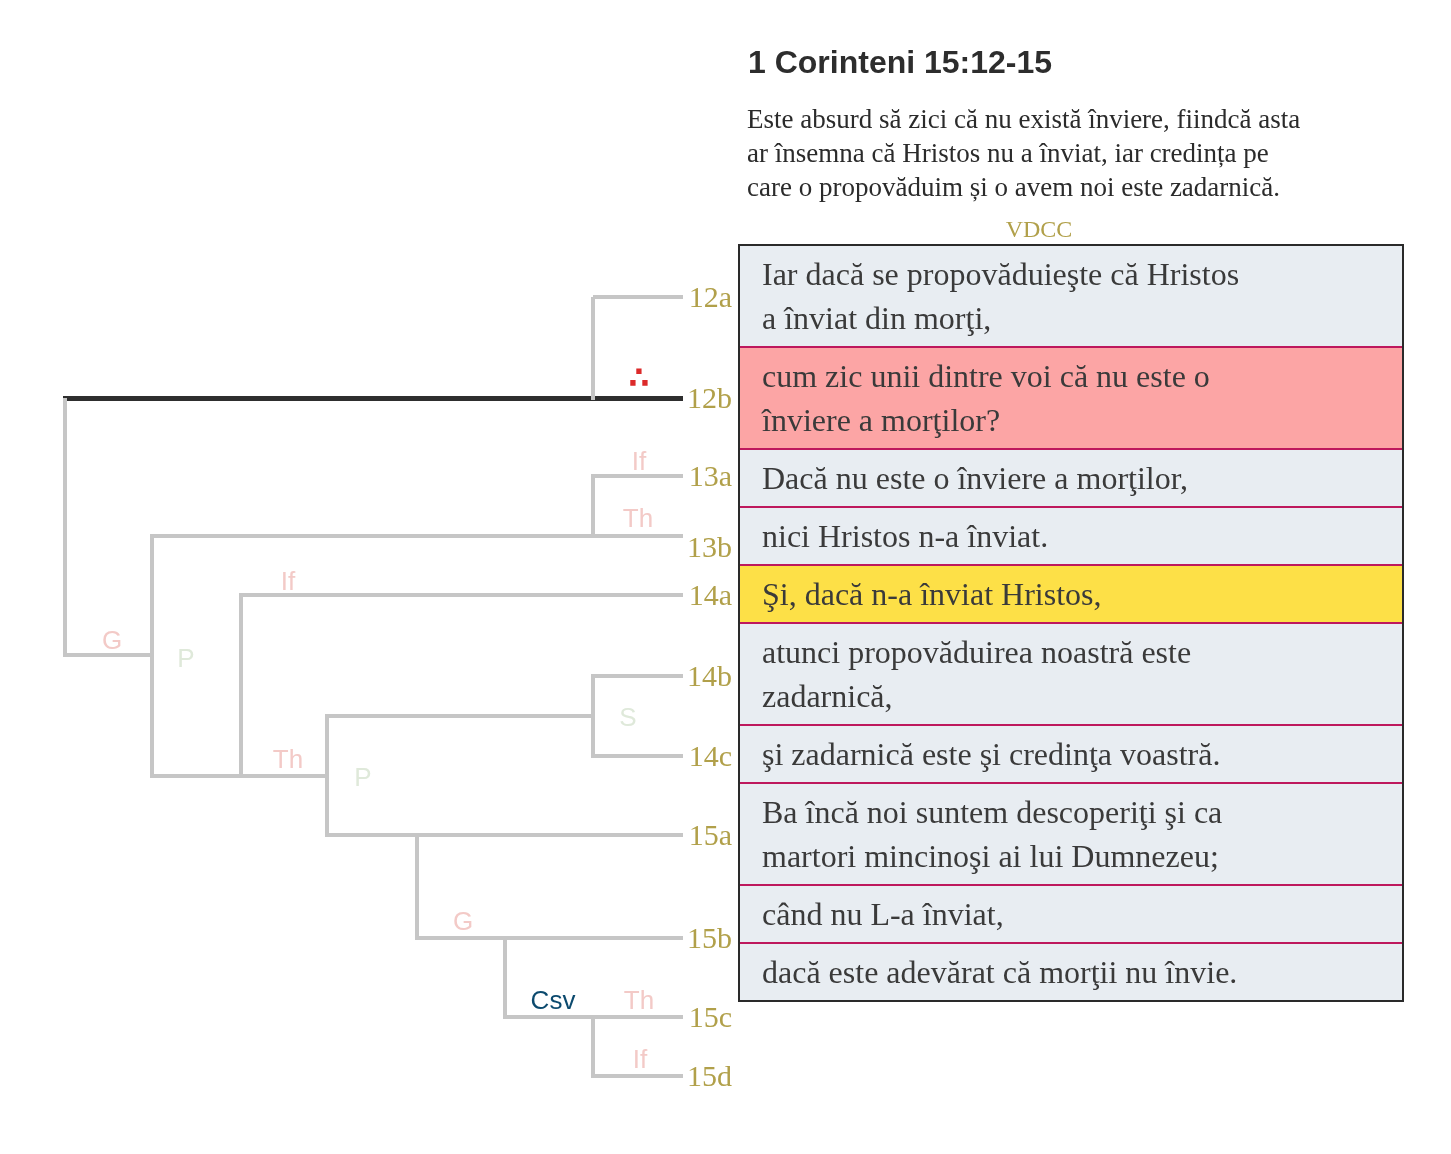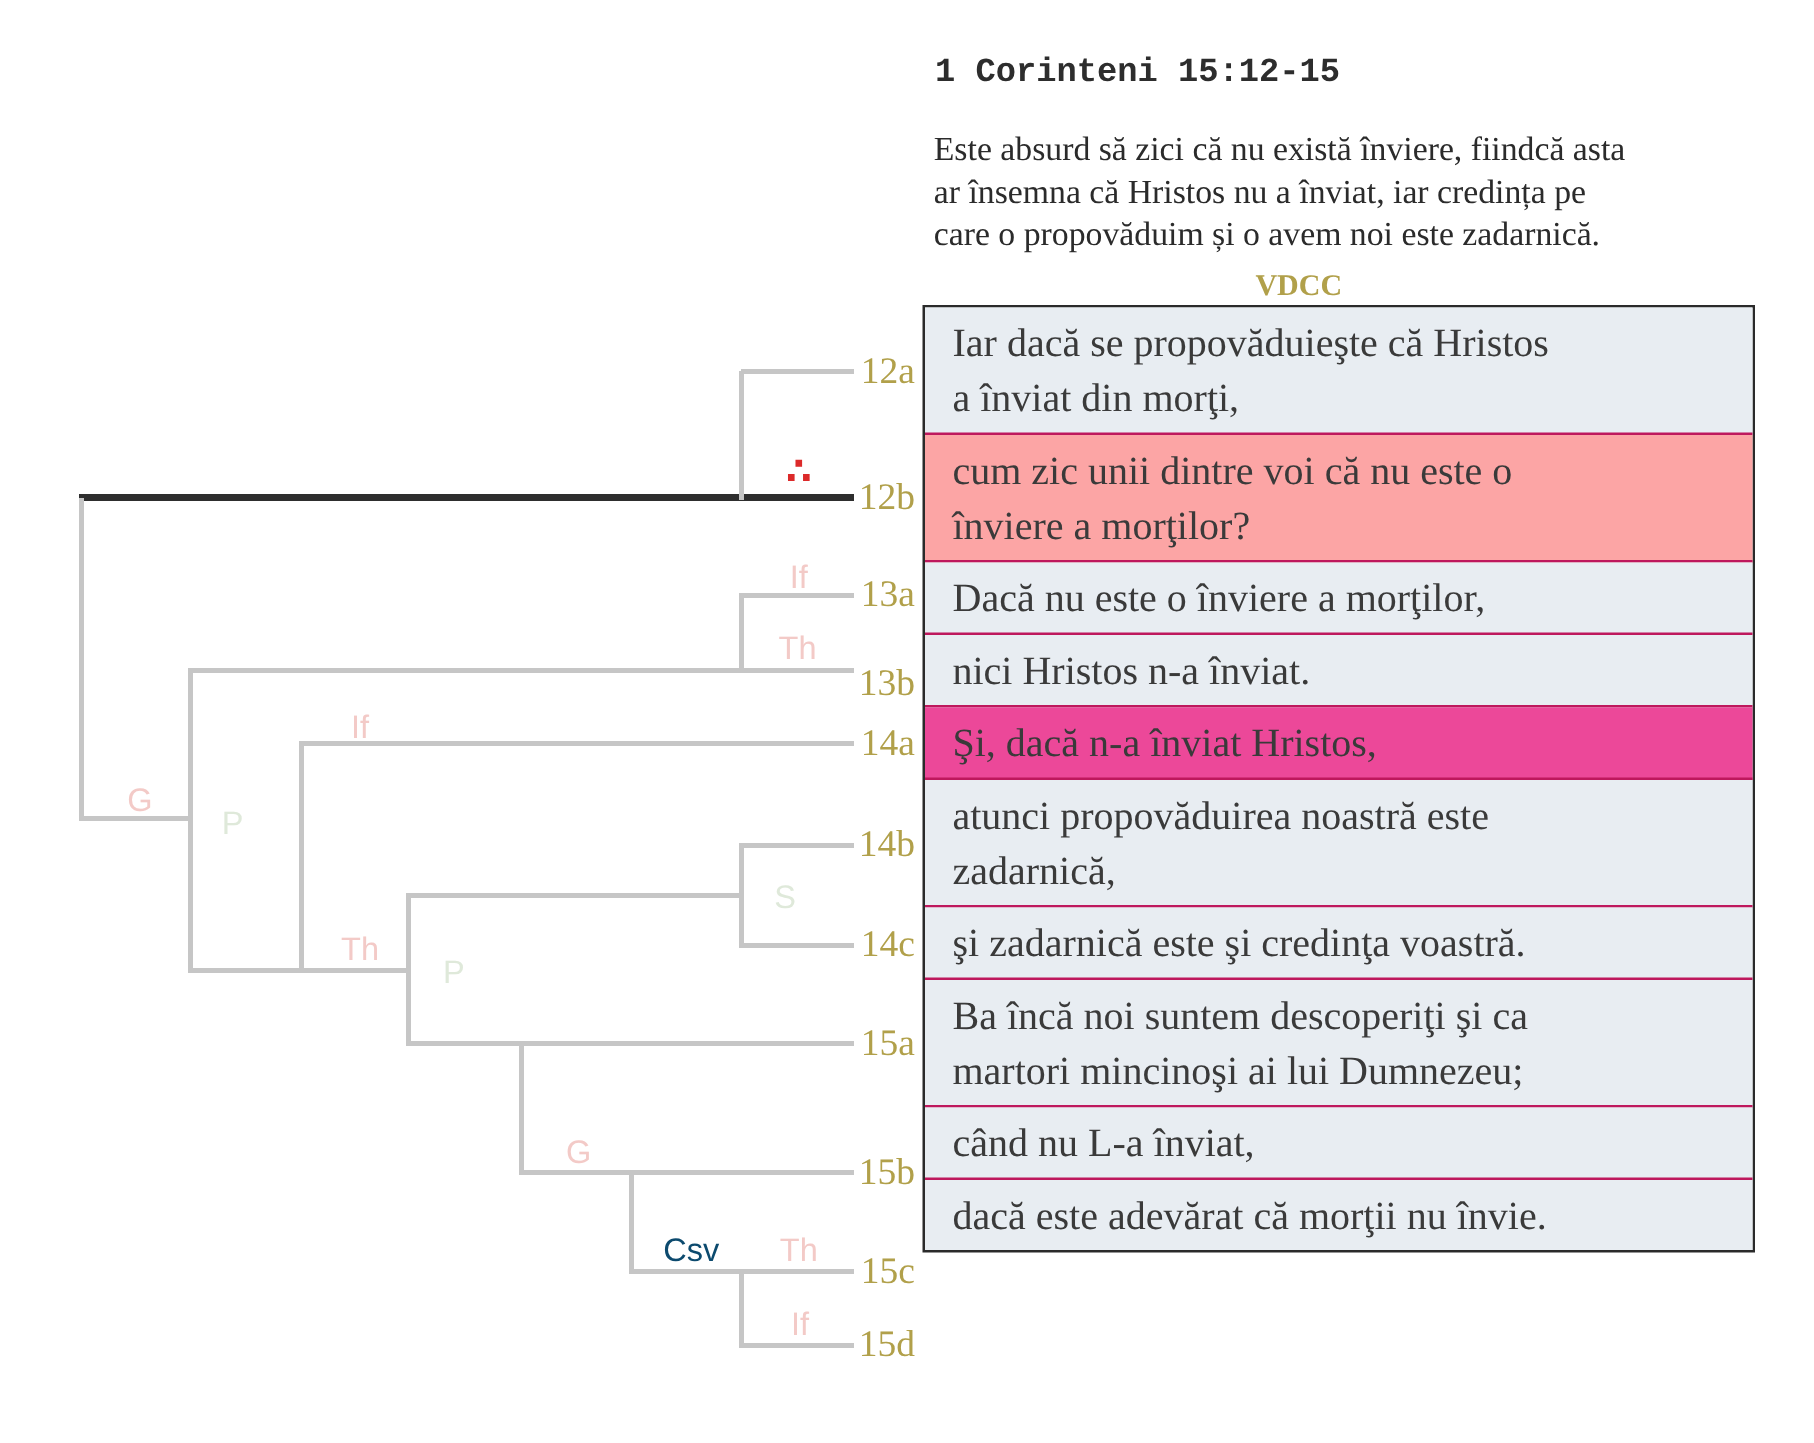--- a/index.html
+++ b/index.html
@@ -3,33 +3,32 @@
 <meta charset="utf-8">
 <style>
   html,body{margin:0;padding:0;}
   body{
     width:1451px;height:1154px;position:relative;background:#ffffff;
     font-family:"Liberation Sans",sans-serif;overflow:hidden;
   }
   
   .page-title{
     position:absolute;left:748px;top:44px;margin:0;
-    font-family:Liberation Mono, monospace;font-weight:bold;
-    font-size:27px;color:#2d2d2d;letter-spacing:0px;
+    font-family:Liberation Sans, sans-serif;font-weight:bold;
+    font-size:32px;color:#2d2d2d;letter-spacing:0px;
   }
   .summary{
     position:absolute;left:747px;top:102px;width:690px;margin:0;
     font-family:"Liberation Serif","DejaVu Serif",serif;
     font-size:27px;line-height:34px;color:#2b2b2b;white-space:pre-line;
   }
   .translation{
     position:absolute;left:1039px;top:216px;transform:translateX(-50%);
     font-family:"Liberation Serif","DejaVu Serif",serif;
     font-size:24px;
-    font-weight:bold;
   }
   
   .verse-table{
     position:absolute;left:738px;top:244px;width:666px;
     border:2px solid #2a2a2a;box-sizing:border-box;
   }
   .verse-row{
     background:#e8edf2;border-bottom:2px solid #be185d;
     padding:6px 18px 6px 22px;
     font-family:"Liberation Serif","DejaVu Serif",serif;
@@ -119,21 +118,21 @@
 care o propovăduim și o avem noi este zadarnică.</p>
 <div class="translation" id="translation" style="color: rgb(177, 160, 74);">VDCC</div>
 
 <div class="verse-table" id="verse-table">
     <div class="verse-row" style="background: rgb(232, 237, 242); color: rgb(58, 58, 58);">Iar dacă se propovăduieşte că Hristos
 a înviat din morţi,</div>
     <div class="verse-row" style="background: #fca5a5; color: rgb(58, 58, 58);">cum zic unii dintre voi că nu este o
 înviere a morţilor?</div>
     <div class="verse-row" style="background: rgb(232, 237, 242); color: rgb(58, 58, 58);">Dacă nu este o înviere a morţilor,</div>
     <div class="verse-row" style="background: rgb(232, 237, 242); color: rgb(58, 58, 58);">nici Hristos n-a înviat.</div>
-    <div class="verse-row" style="background: #ec4899; color: rgb(58, 58, 58);">Şi, dacă n-a înviat Hristos,</div>
+    <div class="verse-row" style="background: #fde047; color: rgb(58, 58, 58);">Şi, dacă n-a înviat Hristos,</div>
     <div class="verse-row" style="background: rgb(232, 237, 242); color: rgb(58, 58, 58);">atunci propovăduirea noastră este
 zadarnică,</div>
     <div class="verse-row" style="background: rgb(232, 237, 242); color: rgb(58, 58, 58);">şi zadarnică este şi credinţa voastră.</div>
     <div class="verse-row" style="background: rgb(232, 237, 242); color: rgb(58, 58, 58);">Ba încă noi suntem descoperiţi şi ca
 martori mincinoşi ai lui Dumnezeu;</div>
     <div class="verse-row" style="background: rgb(232, 237, 242); color: rgb(58, 58, 58);">când nu L-a înviat,</div>
     <div class="verse-row" style="background: rgb(232, 237, 242); color: rgb(58, 58, 58);">dacă este adevărat că morţii nu învie.</div>
   </div>
 
 </body></html>

